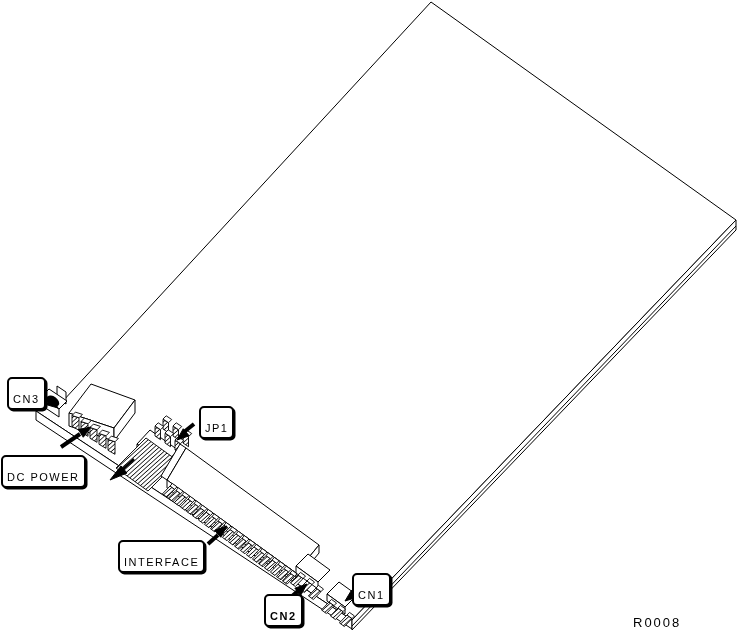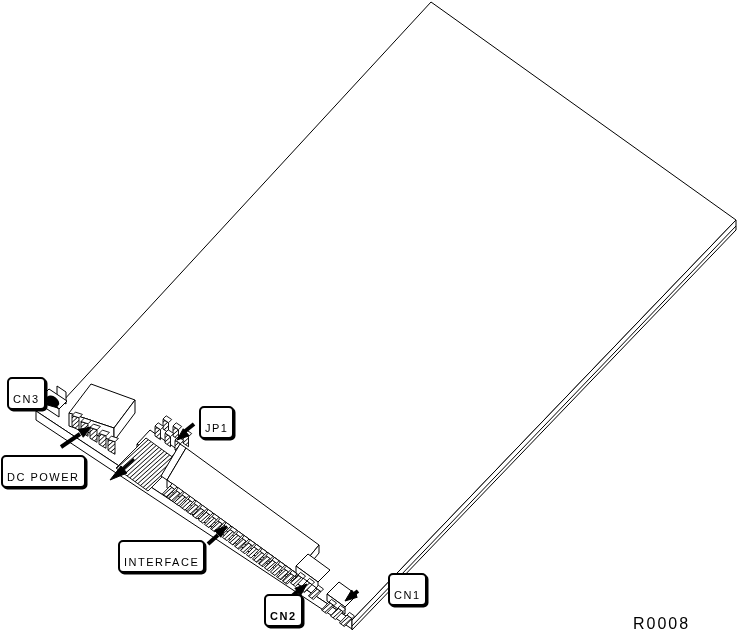--- a/index.html
+++ b/index.html
@@ -7,22 +7,22 @@
          font-family:"Liberation Sans",sans-serif;}
   #diagram{position:absolute;left:0;top:0;}
   .callout{position:absolute;background:#fff;border:2px solid #000;border-radius:5px;
            box-shadow:1.5px 1.5px 0 #000;font-size:11px;letter-spacing:1.5px;
            line-height:13px;padding:14px 4px 2px;color:#000;white-space:nowrap;z-index:5;}
   #lbl-cn3{left:7px;top:377px;}
   #lbl-dc{left:1px;top:455px;}
   #lbl-jp1{left:199px;top:406px;}
   #lbl-int{left:118px;top:540px;}
   #lbl-cn2{left:264px;top:594px;font-weight:bold;}
-  #lbl-cn1{left:352px;top:573px;margin-left:36px;}
-  .figref{position:absolute;left:633px;top:615px;font-size:16px;letter-spacing:2px;
+  #lbl-cn1{left:352px;top:573px;}
+  .figref{position:absolute;left:633px;top:615px;font-size:13px;letter-spacing:2px;
           color:#000;z-index:5;}
 </style>
 </head>
 <body>
 
 <div class="stage">
   <svg id="diagram" width="740" height="641" viewBox="0 0 740 641">
       <defs>
         <pattern id="hatch" patternUnits="userSpaceOnUse" width="3.2" height="3.2" patternTransform="rotate(48)">
           <rect width="3.2" height="3.2" fill="#fff"></rect>

